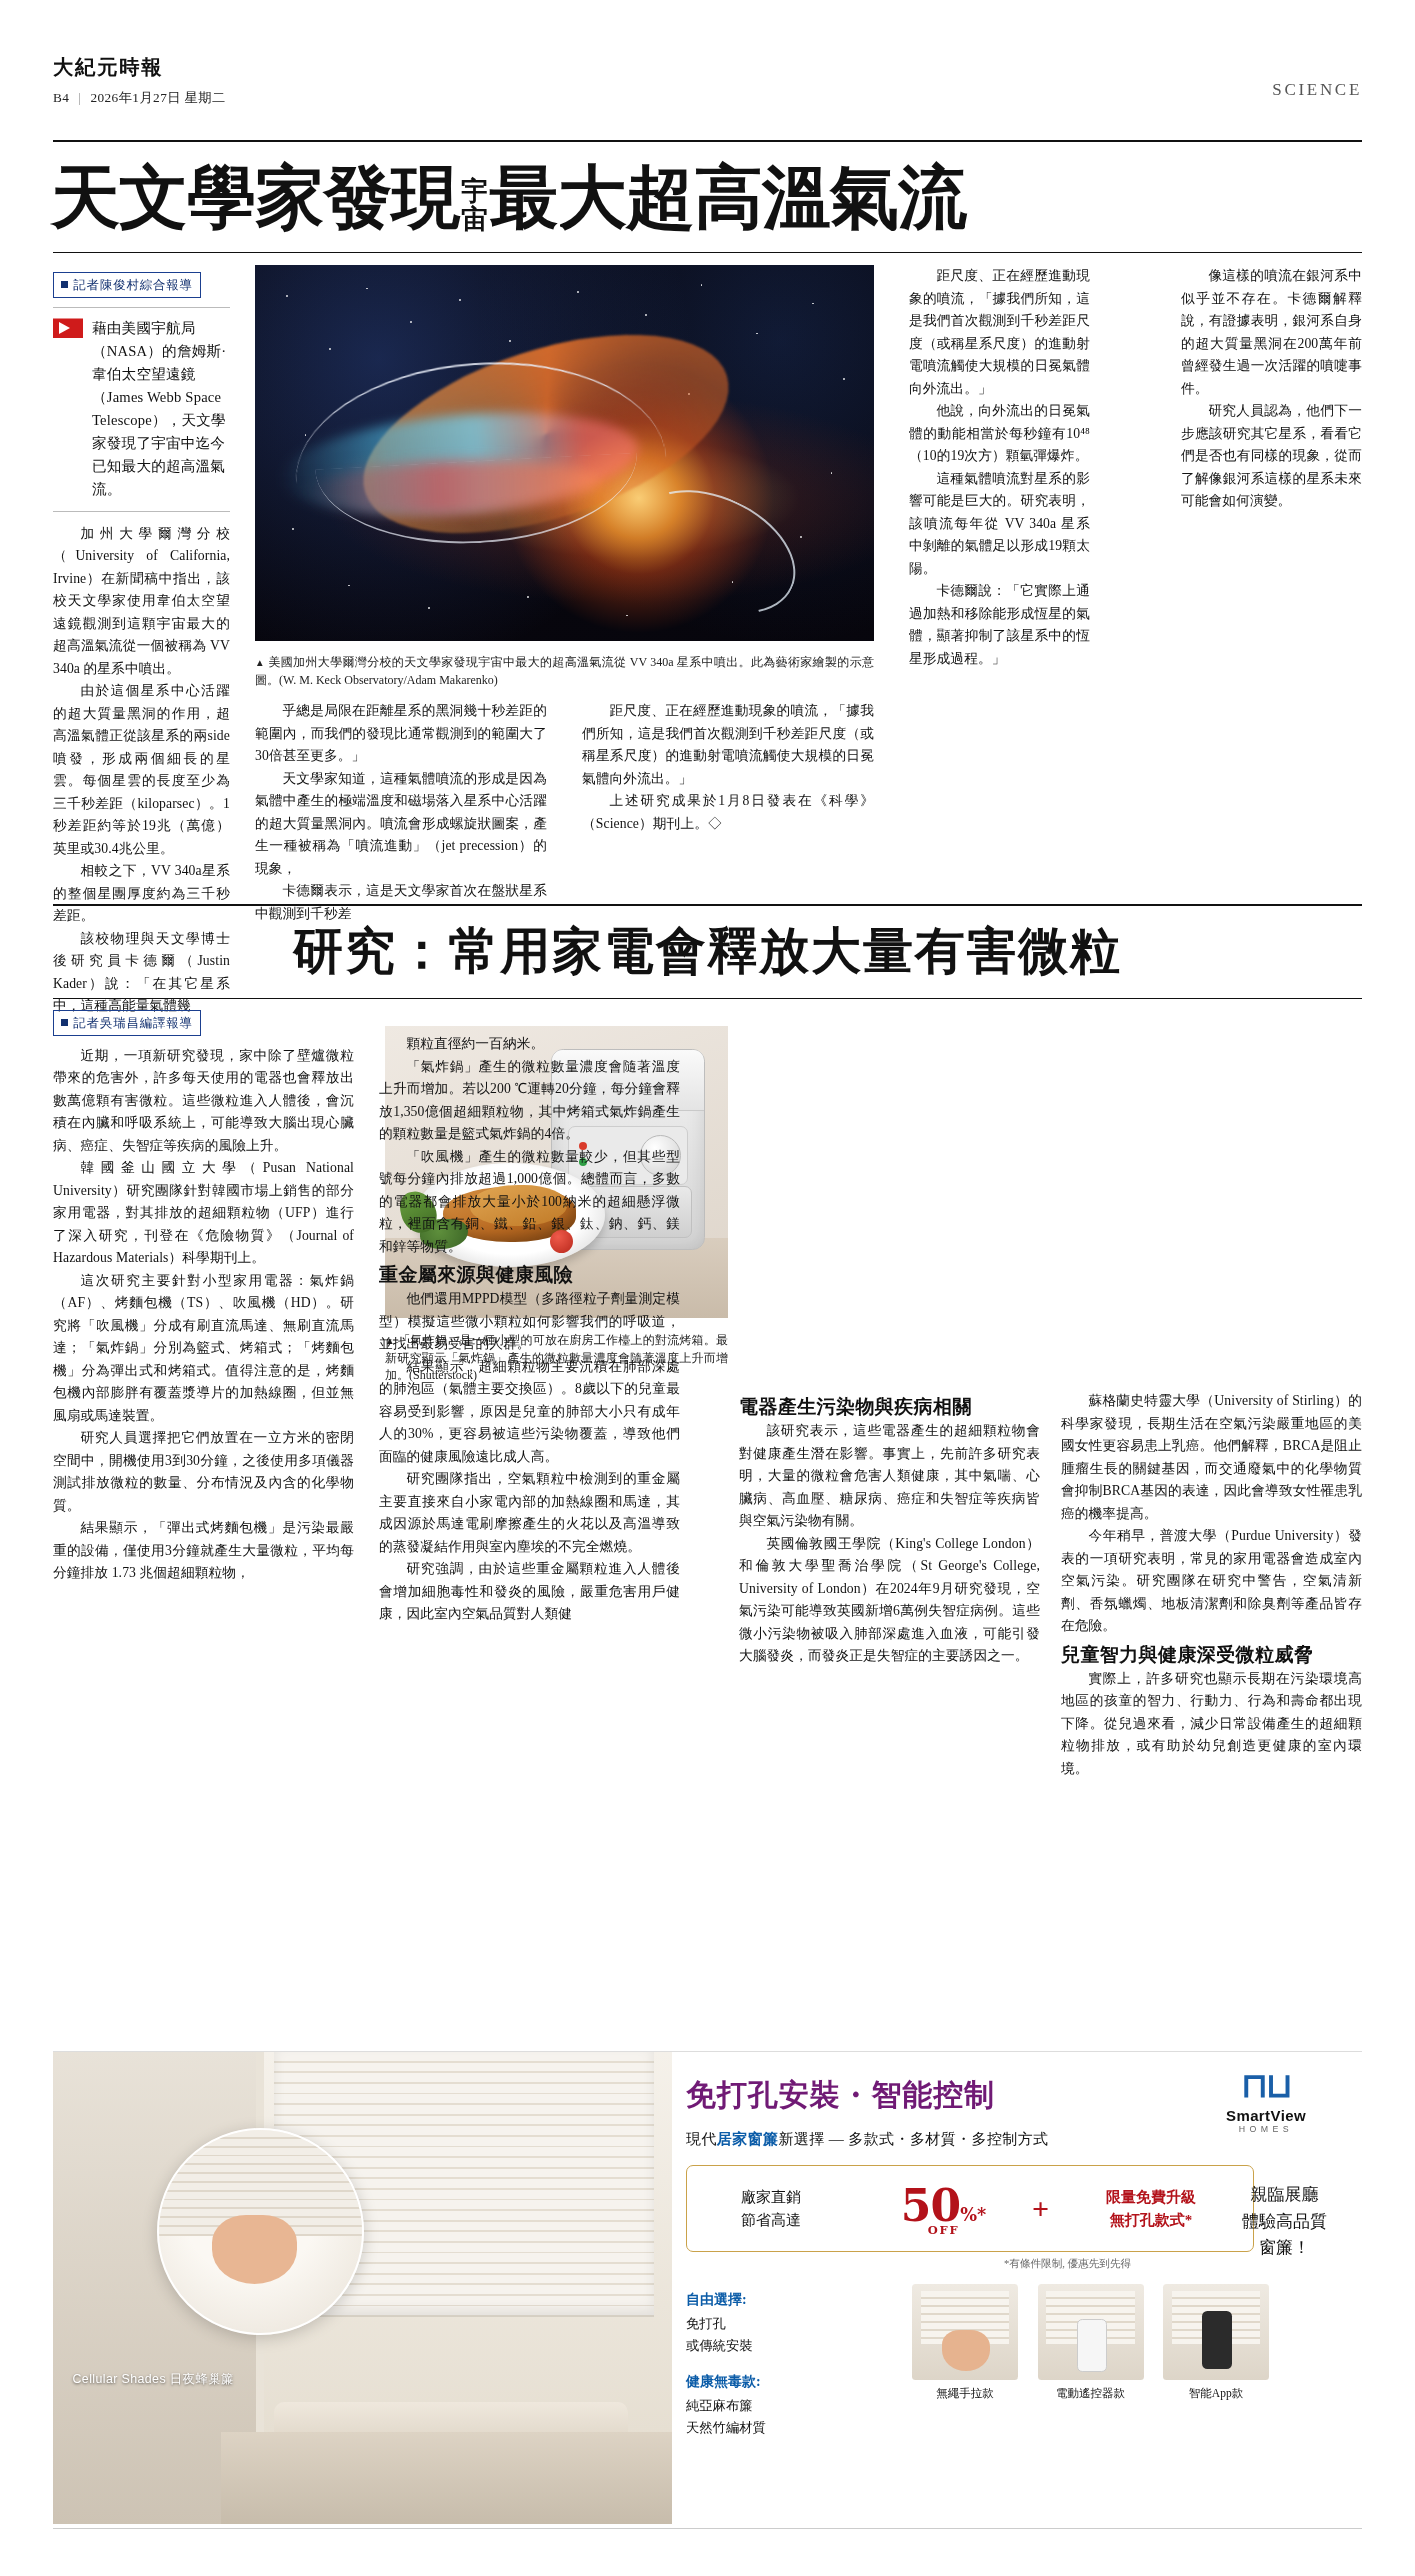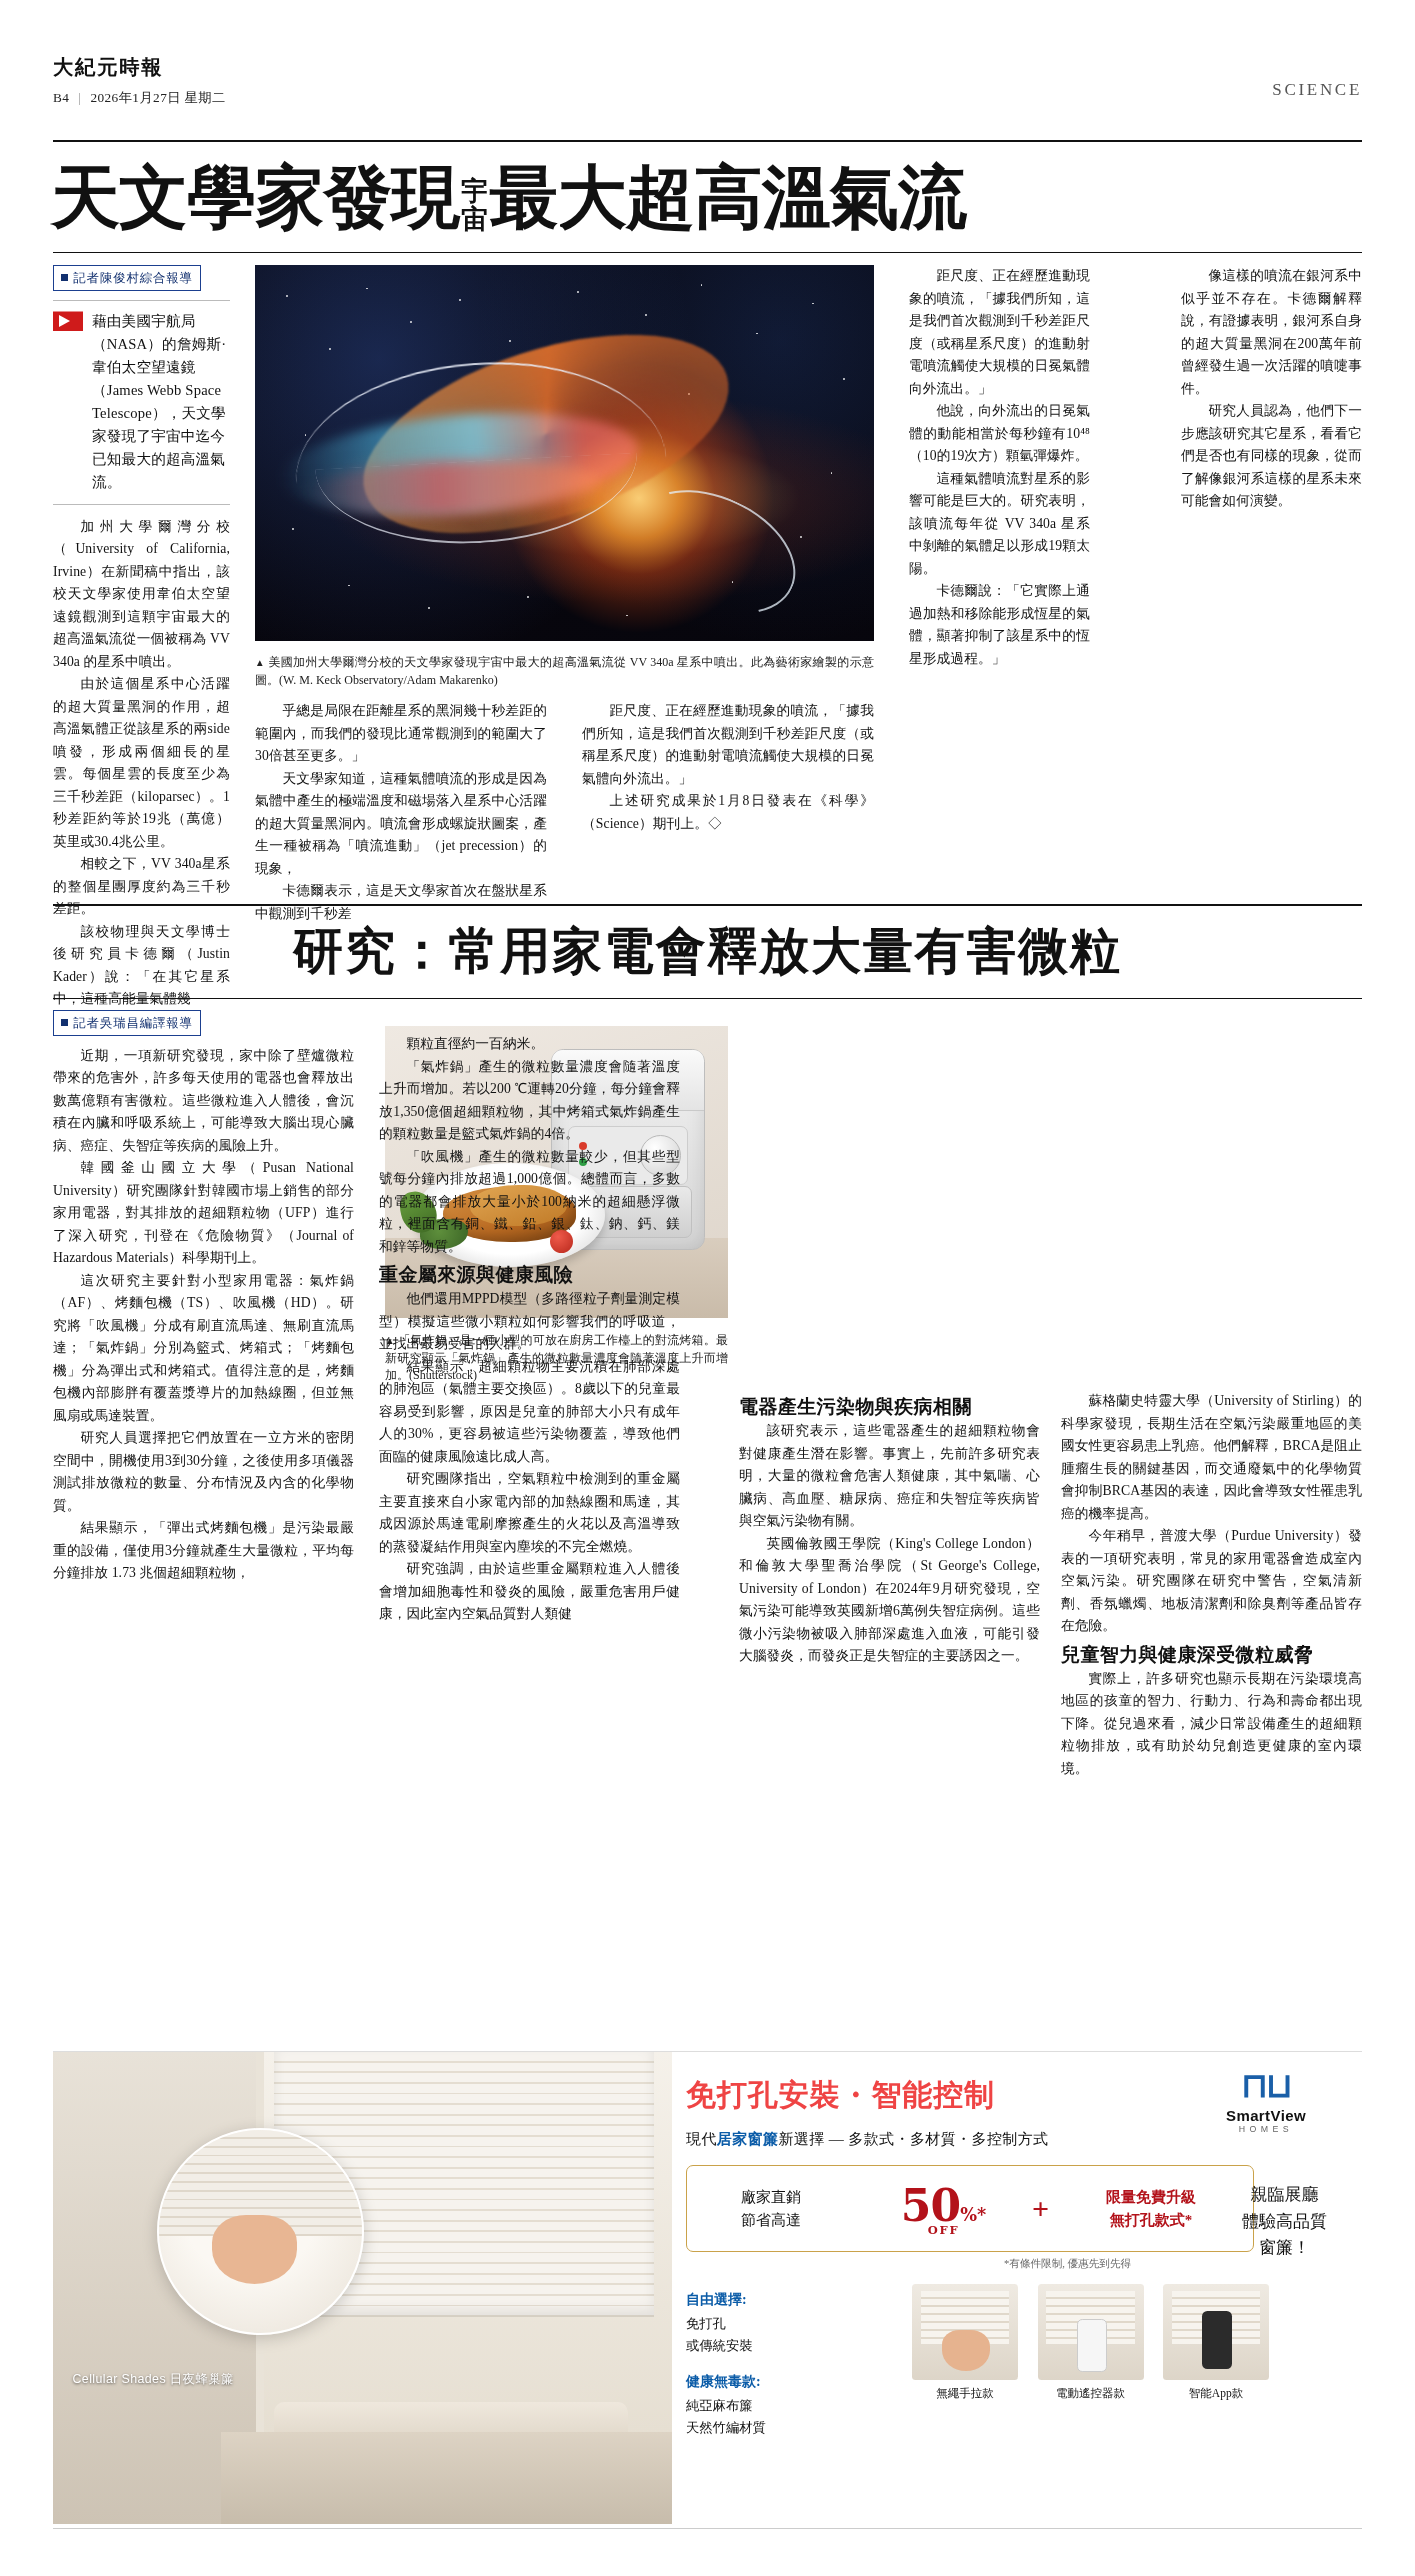--- a/index.html
+++ b/index.html
@@ -434,21 +434,21 @@
     font-family: "Liberation Sans", sans-serif;
     font-size: 12.4px; color: #fff;
     text-shadow: 0 0.9px 2.7px rgba(0,0,0,.6);
     letter-spacing: 0.4px;
   }
 
   .ad-right { position: absolute; left: 633px; top: 0; right: 0; bottom: 0; }
   .ad-title {
     font-family: "DejaVu Serif", serif;
     font-weight: 700; font-size: 30px; letter-spacing: 0.9px;
-    color: #ef4444; margin-top: 23px;
+    color: #701a75; margin-top: 23px;
   }
   .ad-sub {
     margin-top: 14px; font-size: 15px; color: #111; letter-spacing: 0.4px;
   }
   .ad-sub b { color: #0b5ca8; }
   .brand {
     position: absolute; right: 25px; top: 16px; text-align: center;
     width: 142px;
   }
   .brand .mark {
@@ -589,21 +589,21 @@
           <span style="left:70%;top:34%"></span>
       </div>
       <div class="disk"></div>
       <div class="jet"></div>
       <div class="jet2"></div>
       <div class="wave"></div>
       <div class="wave2"></div>
       <div class="spiral"></div>
     </div>
 
-    <div style="position:absolute;left:0;top:0;width:177px">
+    <div style="position:absolute;left:0;top:7px;width:177px">
       <div class="byline-box">
         <span class="sq"></span><span>記者陳俊村綜合報導</span>
       </div>
       <div class="lede">
         <span class="flag"></span>
         <span>藉由美國宇航局（NASA）的詹姆斯·韋伯太空望遠鏡（James Webb Space Telescope），天文學家發現了宇宙中迄今已知最大的超高溫氣流。</span>
       </div>
       <div class="col-text" style="margin-top:10.6px">
         <p>加州大學爾灣分校（University of California, Irvine）在新聞稿中指出，該校天文學家使用韋伯太空望遠鏡觀測到這顆宇宙最大的超高溫氣流從一個被稱為 VV 340a 的星系中噴出。</p>
         <p>由於這個星系中心活躍的超大質量黑洞的作用，超高溫氣體正從該星系的兩side噴發，形成兩個細長的星雲。每個星雲的長度至少為三千秒差距（kiloparsec）。1秒差距約等於19兆（萬億）英里或30.4兆公里。</p>

